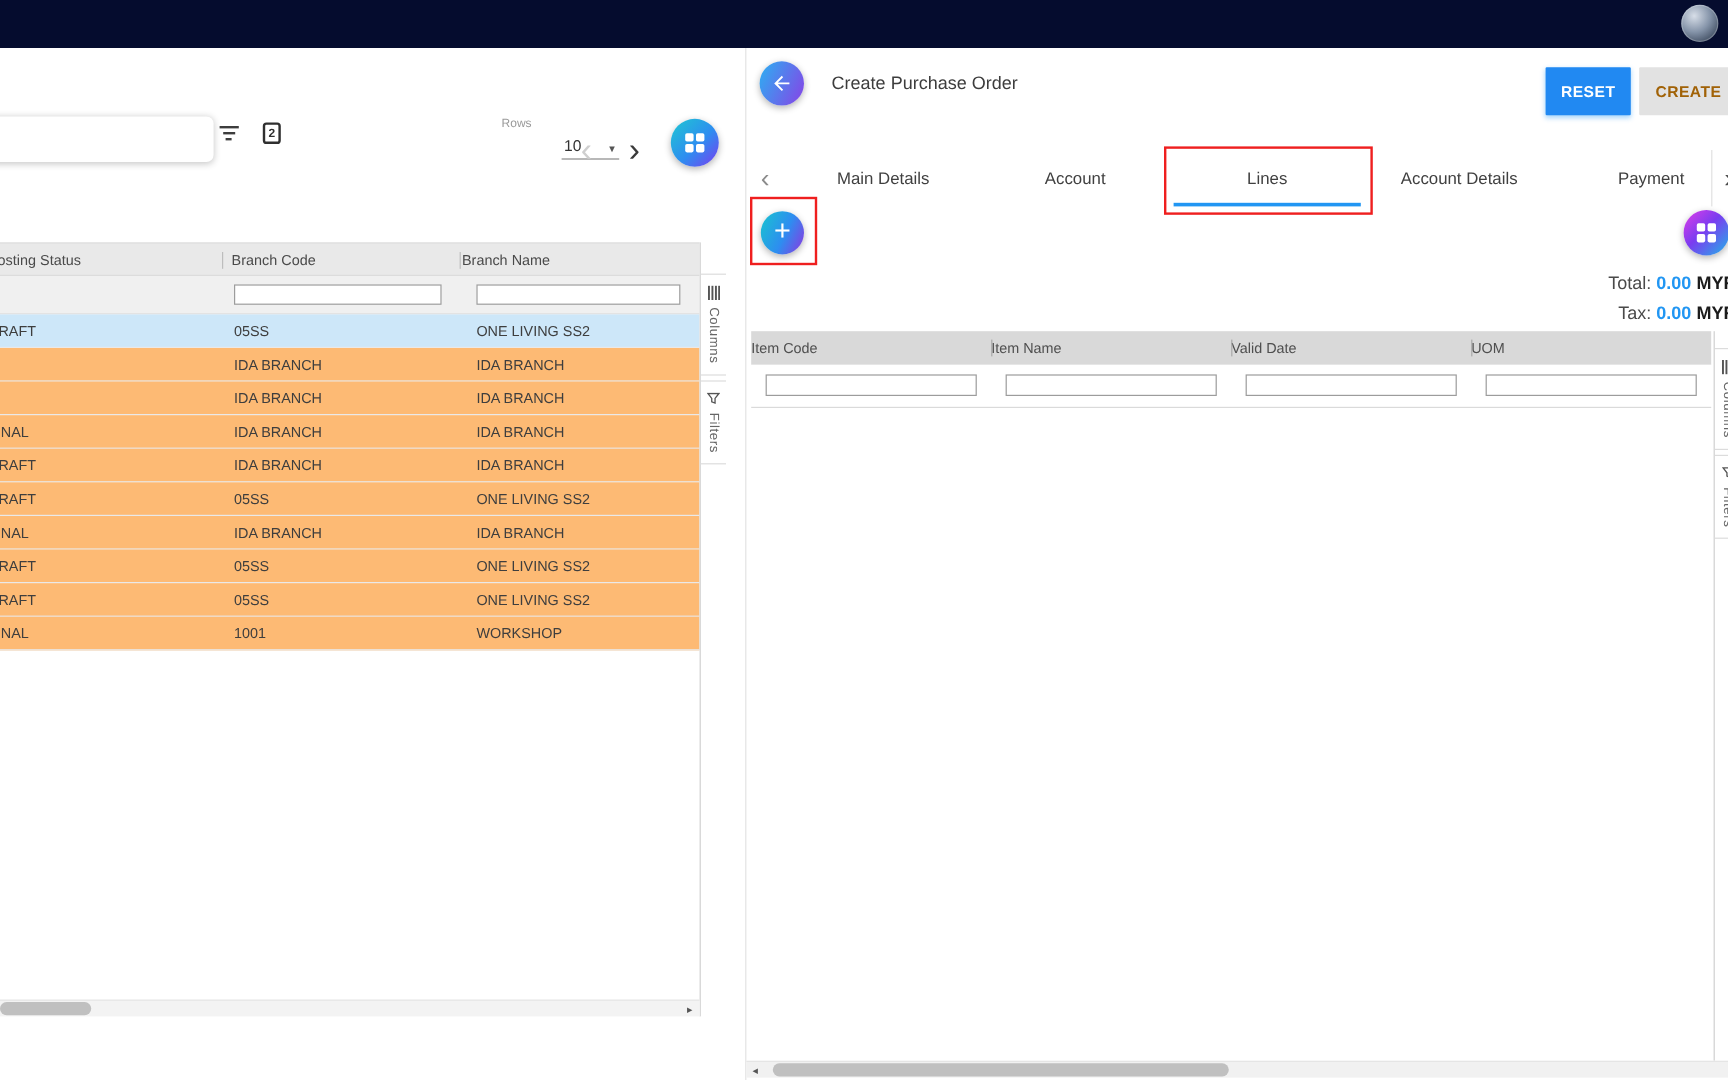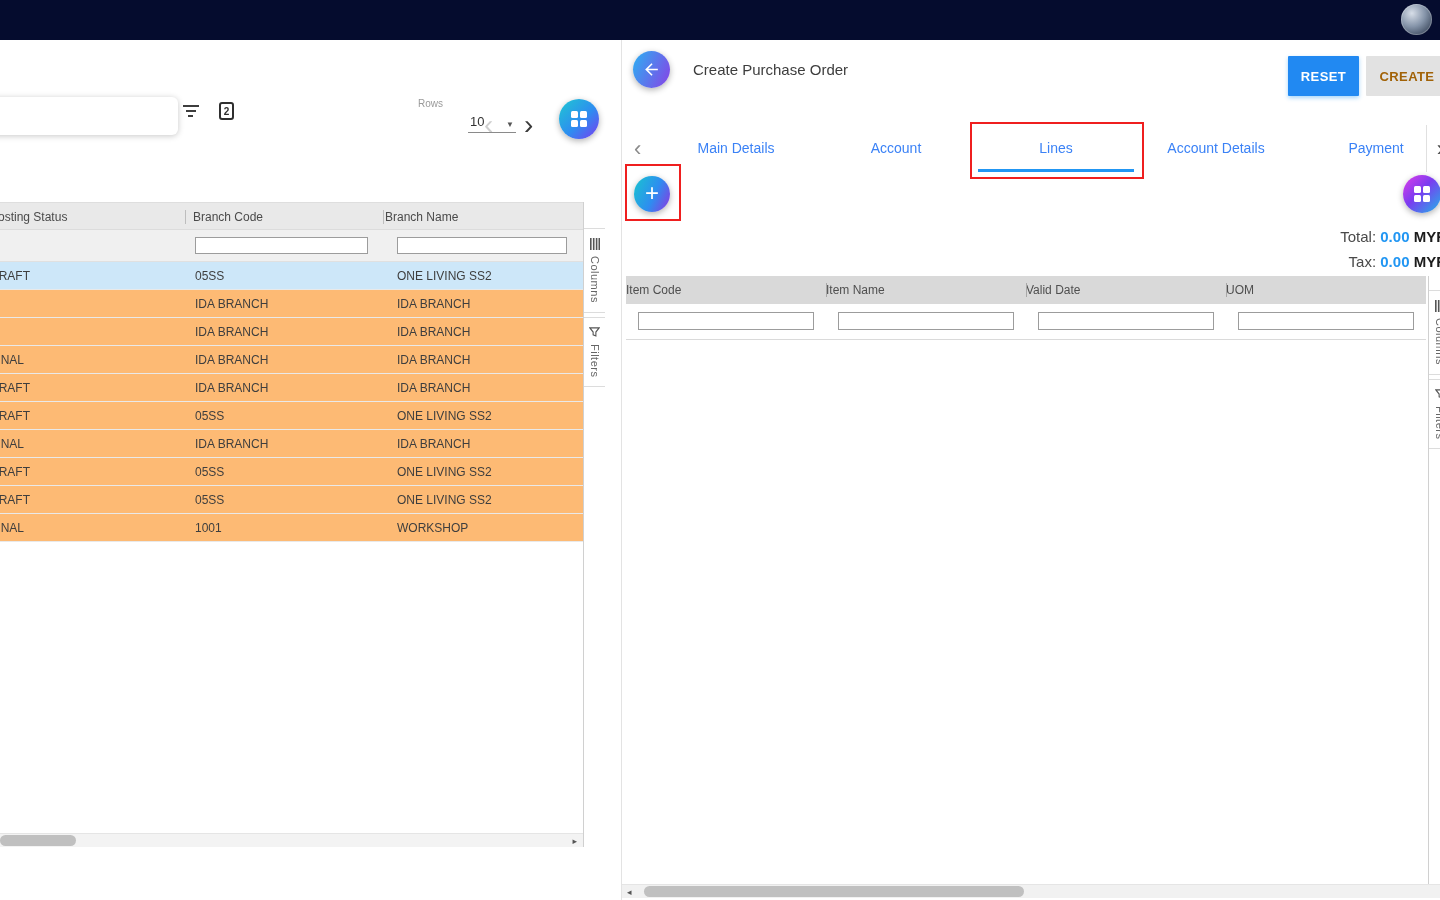--- a/index.html
+++ b/index.html
@@ -95,21 +95,21 @@
               font-size:13px; font-weight:bold; letter-spacing:.4px; cursor:pointer;
               font-family:"Liberation Sans", sans-serif; }
   .reset-btn { left:666px; width:71px; background:#2189f2; color:#fff;
                box-shadow:0 2px 4px rgba(33,150,243,.4); }
   .create-btn { left:744px; width:82px; background:#e2e2e2; color:#a16207; }
 
   .tabbar { position:absolute; left:0; top:85px; width:832px; height:47px; }
   .tab-chev-left { position:absolute; left:12px; top:0; font-size:22px; line-height:47px;
                    color:#8b8b8b; cursor:pointer; }
   .tabs { position:absolute; left:34px; top:0; display:flex; height:47px; }
-  .tab { width:160px; text-align:center; line-height:47px; font-size:14px; color:#3b82f6;
+  .tab { width:160px; text-align:center; line-height:47px; font-size:14px; color:#404040;
          position:relative; cursor:pointer; white-space:nowrap; }
   .tab.active::after { content:""; position:absolute; left:2px; right:2px; bottom:0; height:3px;
                        background:#2196f3; }
   .tab-chev-right { position:absolute; left:804px; top:0; width:28px; height:47px; background:#fff;
                     border-left:1px solid #e0e0e0; text-align:center; line-height:47px;
                     font-size:22px; color:#4a4a4a; cursor:pointer; }
 
   .red-box { position:absolute; border:2px solid #ef1f1f; pointer-events:none; }
   .redbox-lines { left:348px; top:82px; width:174px; height:57px; }
   .redbox-plus { left:3px; top:124px; width:56px; height:57px; }

